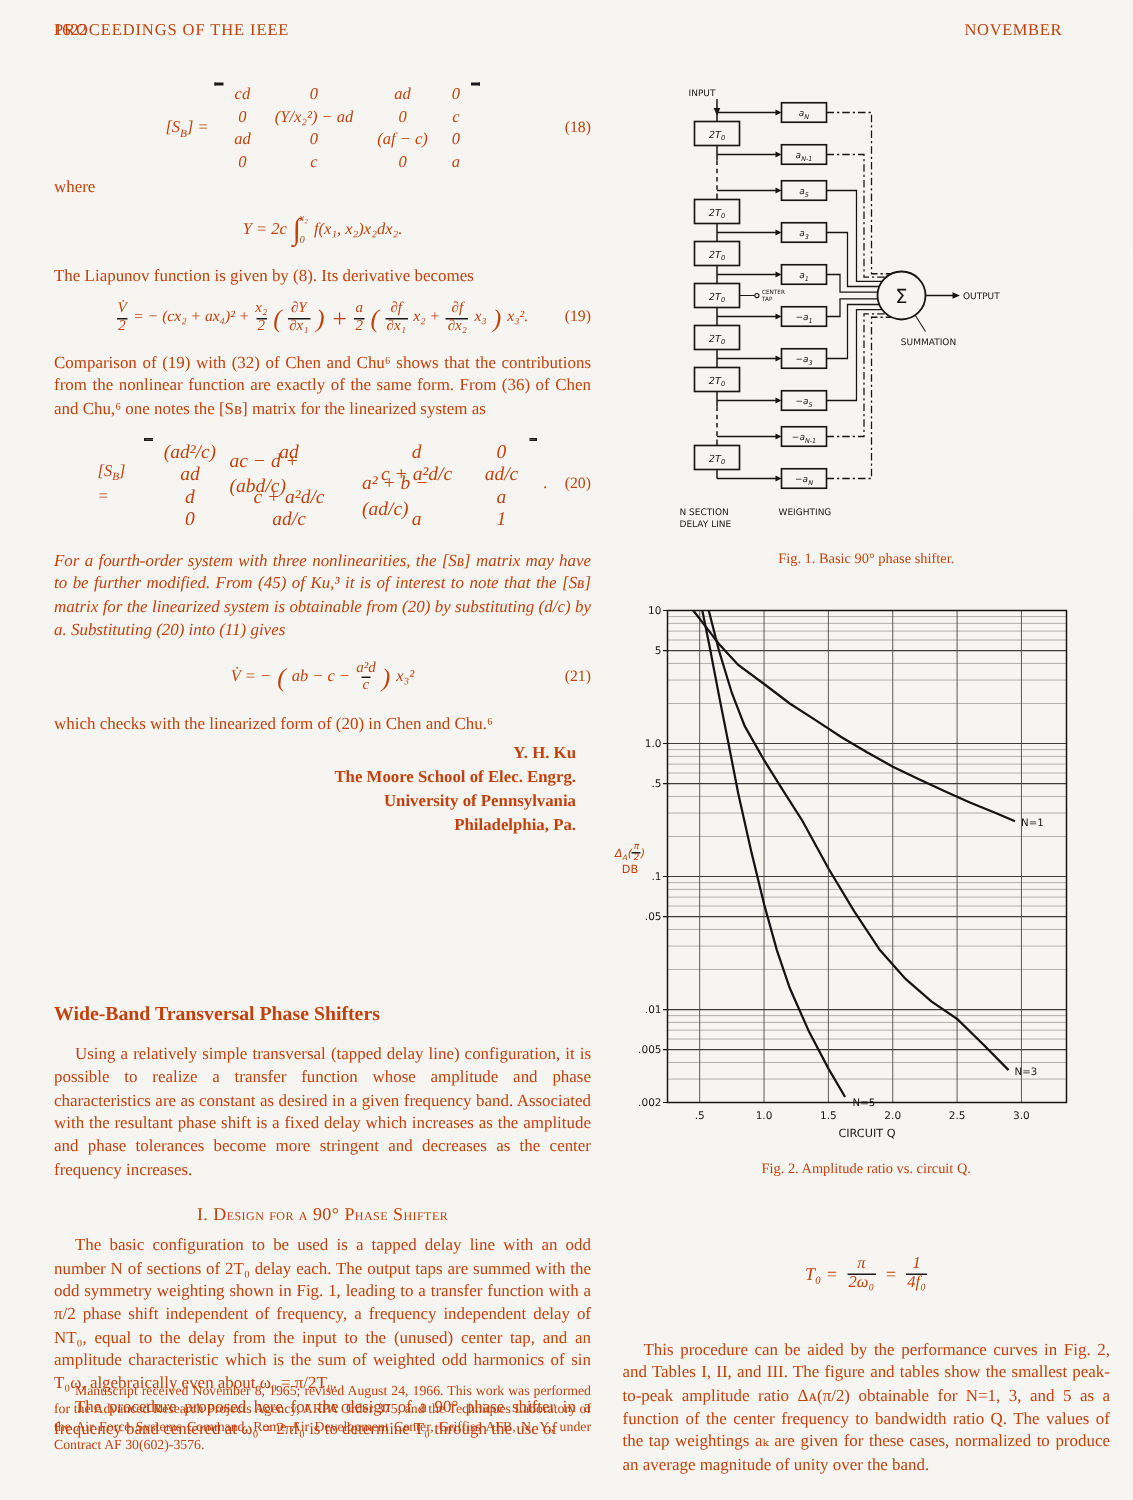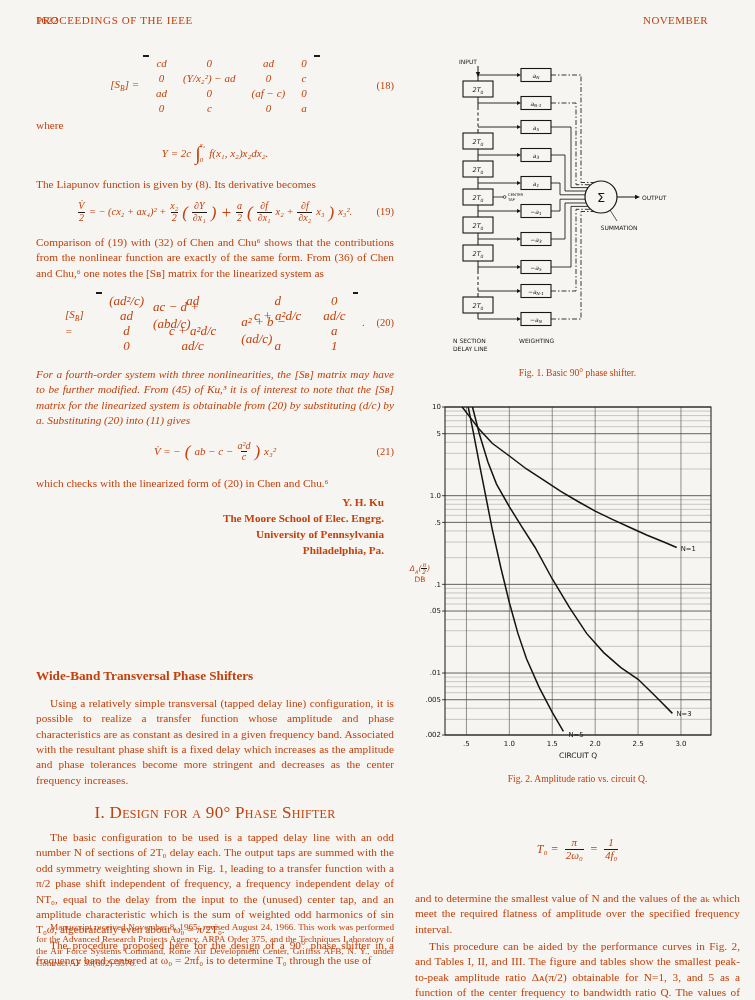--- a/index.html
+++ b/index.html
@@ -32,21 +32,21 @@
          align-items:center;justify-items:center;column-gap:16px;padding:2px 7px;}
   .mgrid.wide{column-gap:9px;font-size:13px;}
   .bigp{font-size:17px;font-weight:400;}
   .intwrap{display:inline-flex;align-items:center;}
   .int{font-size:20px;font-style:normal;line-height:1;}
   .intlims{display:inline-flex;flex-direction:column;justify-content:space-between;
            height:24px;font-size:7px;margin-left:-1px;}
   
   .sig{text-align:right;padding-right:10px;font-weight:700;font-size:11.2px;line-height:1.42;}
   .sec-title{font-size:13.2px;font-weight:700;font-family:"Liberation Serif","DejaVu Serif",serif;}
-  .design-hd{font-variant:small-caps;text-align:center;font-size:17px;letter-spacing:.3px;}
+  .design-hd{font-variant:small-caps;text-align:center;font-size:12px;letter-spacing:.3px;}
   .footnote{position:absolute;top:876px;left:0;width:358px;font-size:9.2px;line-height:1.3;text-align:justify;}
   .lower-left{position:absolute;top:610px;left:0;width:358px;}
   
   .fig1-svg{display:block;margin:8px 0 0 18px;}
   .fig-cap{font-size:9.6px;text-align:center;margin-top:14px;font-style:normal;}
   .fig2-wrap{position:absolute;top:354px;left:0;width:325px;}
   .ylab{position:absolute;left:-17px;top:163px;width:44px;text-align:center;
         font-family:"DejaVu Sans",sans-serif;font-size:7.5px;line-height:1.25;font-style:italic;}
   .ylab .tinyfrac{display:inline-flex;flex-direction:column;align-items:center;font-size:6px;
         line-height:1;vertical-align:middle;}
@@ -427,17 +427,16 @@
           <span class="den">2ω₀</span>
         </span>
       <span>=</span>
       <span class="frac">
           <span>1</span>
           <span class="den">4f₀</span>
         </span>
     </div>
 
     <div class="right-paras">
-      <p>and to determine the smallest value of N and the values of the aₖ which meet the required flatness of amplitude over the specified frequency interval.</p>
       <p class="indent" style="margin-top:2px;">This procedure can be aided by the performance curves in Fig. 2, and Tables I, II, and III. The figure and tables show the smallest peak-to-peak amplitude ratio Δᴀ(π/2) obtainable for N=1, 3, and 5 as a function of the center frequency to bandwidth ratio Q. The values of the tap weightings aₖ are given for these cases, normalized to produce an average magnitude of unity over the band.</p>
     </div>
   </div>
 </div>
 
 </body></html>

